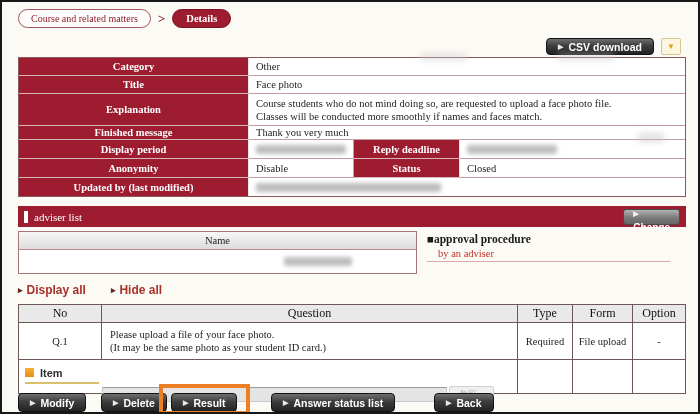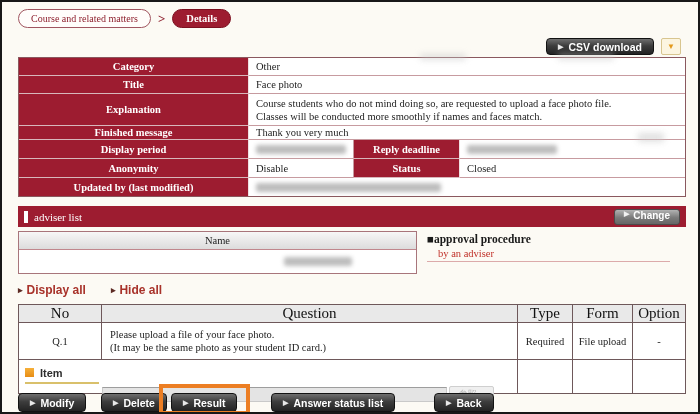--- a/index.html
+++ b/index.html
@@ -64,21 +64,21 @@
   .adv-bar {
     position:absolute; left:16px; top:204px; width:668px; height:21px;
     background:#9d1c30; display:flex; align-items:center; padding:0 6px;
   }
   .adv-tick { width:4px; height:12px; background:#fff; margin-right:6px; }
   .adv-title { color:#fff; font-weight:normal; font-size:11px; }
   .btn-gray {
     margin-left:auto; height:16px; display:inline-flex; align-items:flex-start; gap:4px; padding:0 9px;
     background:linear-gradient(180deg,#b2b2b2,#7a7a7a 55%,#666);
     border:1px solid #4b4b4b; border-radius:3px;
-    color:#fff; font-family:"Liberation Sans", sans-serif; font-size:10px; font-weight:bold; cursor:pointer;
+    color:#fff; font-family:"Liberation Sans", sans-serif; font-size:10px; font-weight:bold; cursor:pointer;flex-direction:column;
   }
   .btn-gray .arr { font-size:7px; color:#f2f2f2; }
   
   .name-tbl { position:absolute; left:16px; top:229px; width:399px; border:1px solid #a8757b; background:#fff; }
   .name-head {
     height:18px; background:linear-gradient(180deg,#f7f7f7,#dcdcdc);
     border-bottom:1px solid #c0878d; display:flex; align-items:center; justify-content:center;
     font-size:10.5px; color:#222;
   }
   .name-body { height:23px; position:relative; background:#fff; }
@@ -96,21 +96,21 @@
   .links-row .lk { display:flex; align-items:center; gap:4px; cursor:pointer; }
   .links-row .arr { font-size:9px; color:#5d2b24; }
   
   .qt {
     position:absolute; left:16px; top:302px; width:668px;
     display:grid; grid-template-columns:83px 1fr 55px 60px 52px;
     grid-template-rows:18px 37px 33px;
     border:1px solid #6e585a; background:#fff;
   }
   .qh {
-    background:#e9e9e9; font-size:15px; color:#111;
+    background:#e9e9e9; font-size:12px; color:#111;
     display:flex; align-items:center; justify-content:center;
     border-right:1px solid #6e585a; border-bottom:1px solid #6e585a;
   }
   .qc {
     font-size:10.5px; color:#1c1c1c; background:#fff;
     display:flex; align-items:center; justify-content:center;
     border-right:1px solid #6e585a; border-bottom:1px solid #6e585a;
   }
   .qc.qtext { flex-direction:column; align-items:flex-start; justify-content:center; padding:0 8px; line-height:13px; }
   .norb { border-right:none !important; }

